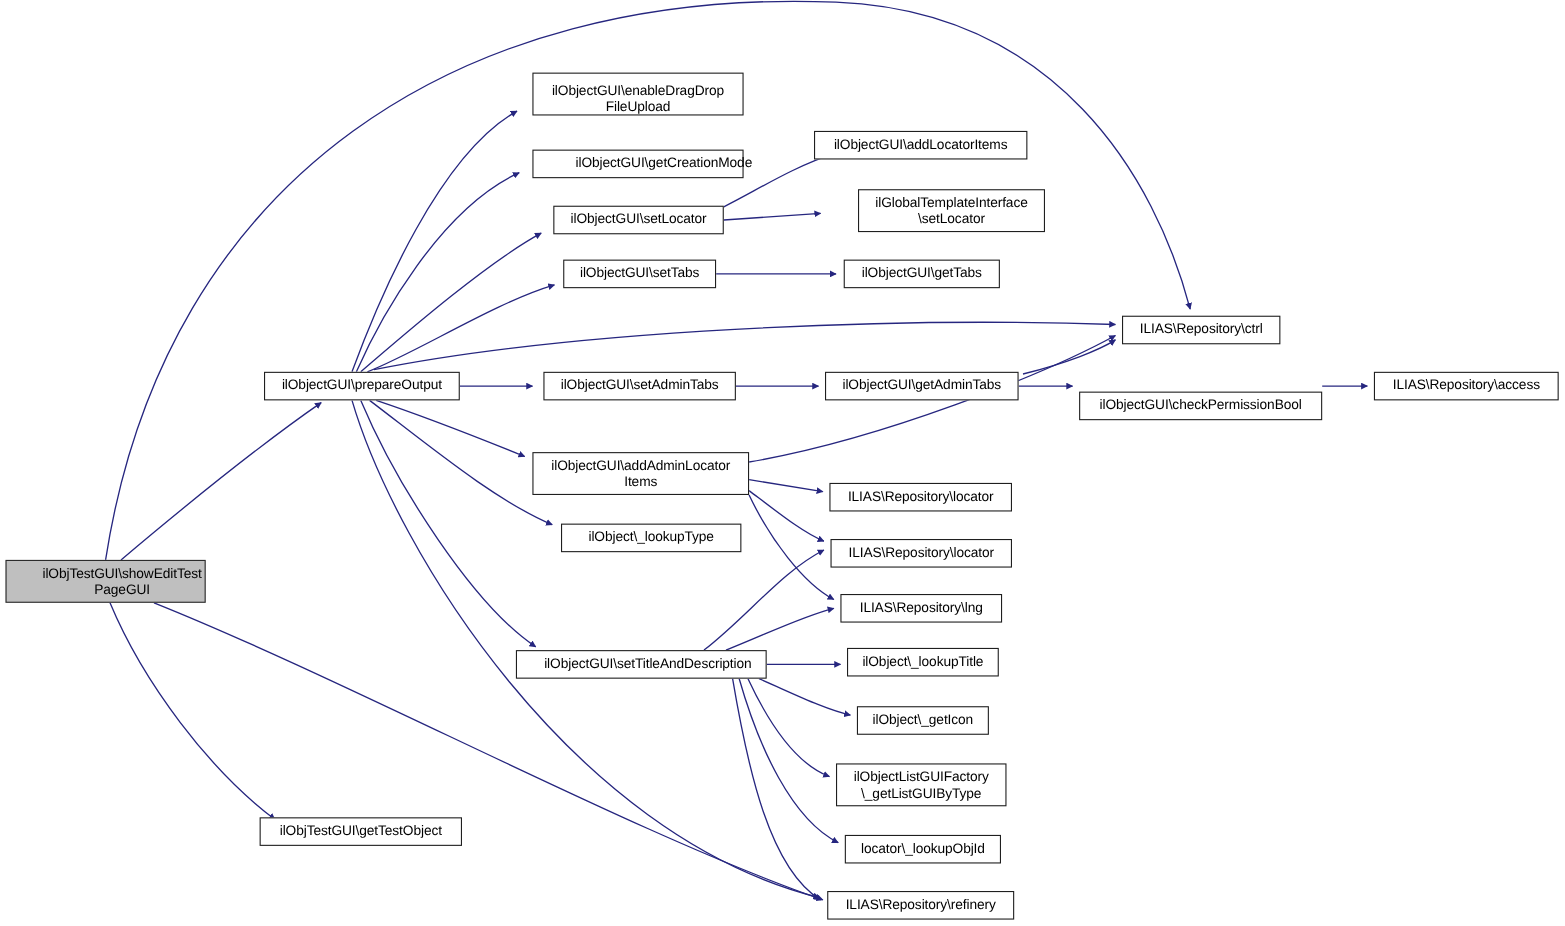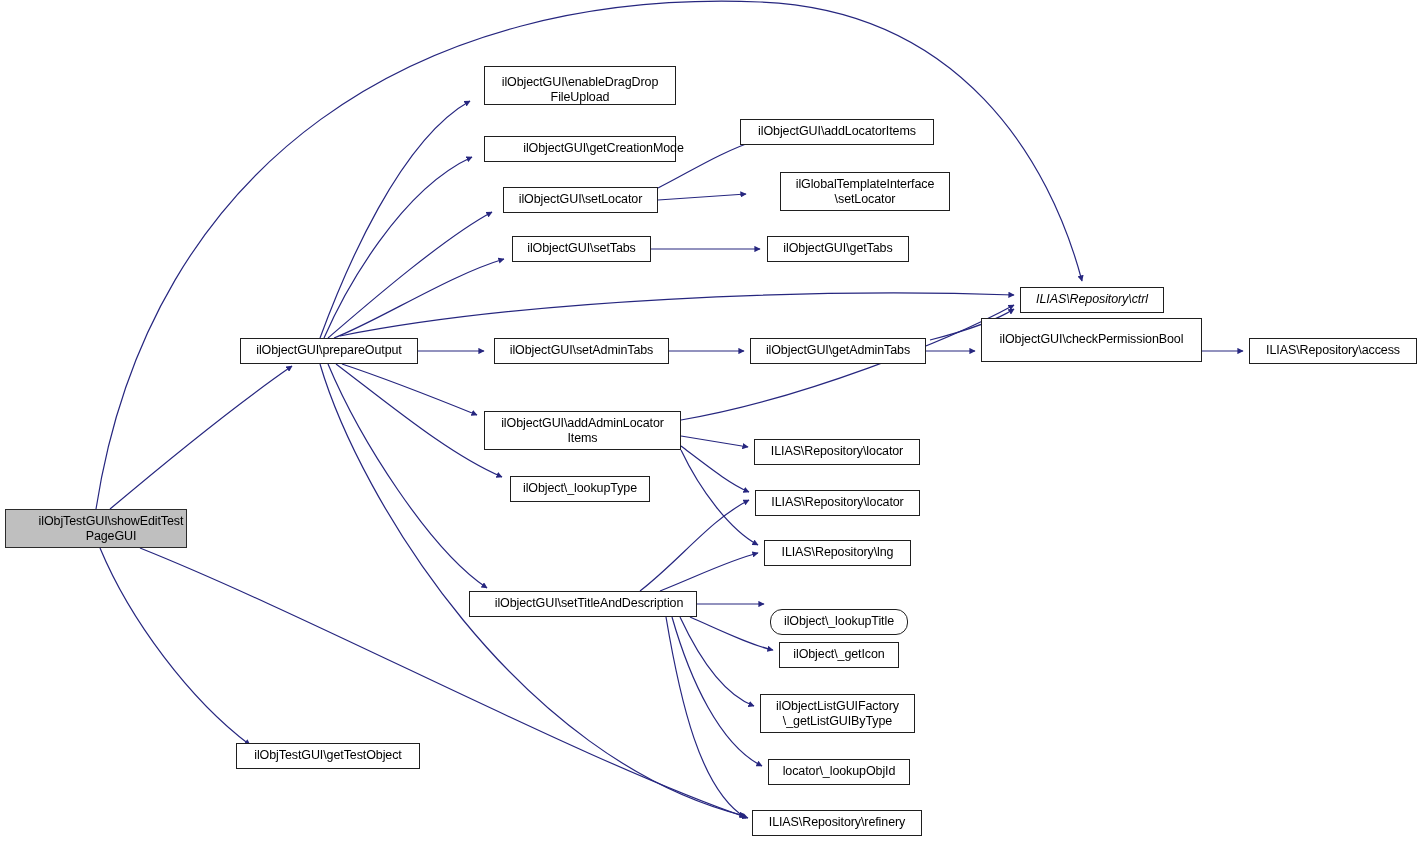--- a/index.html
+++ b/index.html
@@ -97,34 +97,34 @@
 PageGUI</span></div>
       <div class="node two-line" style="left: 484px; top: 66px; width: 192px; height: 39px; align-items: flex-end;"><span>ilObjectGUI\enableDragDrop
 FileUpload</span></div>
       <div class="node" style="left: 484px; top: 136px; width: 192px; height: 26px; padding-left: 47px;"><span>ilObjectGUI\getCreationMode</span></div>
       <div class="node" style="left: 503px; top: 187px; width: 155px; height: 26px;"><span>ilObjectGUI\setLocator</span></div>
       <div class="node" style="left: 512px; top: 236px; width: 139px; height: 26px;"><span>ilObjectGUI\setTabs</span></div>
       <div class="node" style="left: 740px; top: 119px; width: 194px; height: 26px;"><span>ilObjectGUI\addLocatorItems</span></div>
       <div class="node two-line" style="left: 752px; top: 172px; width: 170px; height: 39px; margin-left: 28px;"><span>ilGlobalTemplateInterface
 \setLocator</span></div>
       <div class="node" style="left: 767px; top: 236px; width: 142px; height: 26px;"><span>ilObjectGUI\getTabs</span></div>
-      <div class="node" style="left: 1020px; top: 287px; width: 144px; height: 26px; font-style: italic;"><span>ILIAS\Repository\ctrl</span></div>
+      <div class="node" style="left: 1020px; top: 287px; width: 144px; height: 26px;"><span>ILIAS\Repository\ctrl</span></div>
       <div class="node" style="left: 240px; top: 338px; width: 178px; height: 26px;"><span>ilObjectGUI\prepareOutput</span></div>
       <div class="node" style="left: 494px; top: 338px; width: 175px; height: 26px;"><span>ilObjectGUI\setAdminTabs</span></div>
       <div class="node" style="left: 750px; top: 338px; width: 176px; height: 26px;"><span>ilObjectGUI\getAdminTabs</span></div>
-      <div class="node" style="left: 981px; top: 318px; width: 221px; height: 44px;"><span>ilObjectGUI\checkPermissionBool</span></div>
+      <div class="node" style="left: 981px; top: 356px; width: 221px; height: 26px;"><span>ilObjectGUI\checkPermissionBool</span></div>
       <div class="node" style="left: 1249px; top: 338px; width: 168px; height: 26px;"><span>ILIAS\Repository\access</span></div>
       <div class="node two-line" style="left: 484px; top: 411px; width: 197px; height: 39px;"><span>ilObjectGUI\addAdminLocator
 Items</span></div>
       <div class="node" style="left: 754px; top: 439px; width: 166px; height: 26px;"><span>ILIAS\Repository\locator</span></div>
-      <div class="node" style="left: 510px; top: 476px; width: 140px; height: 26px;"><span>ilObject\_lookupType</span></div>
+      <div class="node" style="left: 510px; top: 476px; width: 164px; height: 26px;"><span>ilObject\_lookupType</span></div>
       <div class="node" style="left: 755px; top: 490px; width: 165px; height: 26px;"><span>ILIAS\Repository\locator</span></div>
       <div class="node" style="left: 764px; top: 540px; width: 147px; height: 26px;"><span>ILIAS\Repository\lng</span></div>
       <div class="node" style="left: 469px; top: 591px; width: 228px; height: 26px; padding-left: 12px;"><span>ilObjectGUI\setTitleAndDescription</span></div>
-      <div class="node" style="left: 770px; top: 609px; width: 138px; height: 26px; border-radius: 12px;"><span>ilObject\_lookupTitle</span></div>
+      <div class="node" style="left: 770px; top: 589px; width: 138px; height: 26px;"><span>ilObject\_lookupTitle</span></div>
       <div class="node" style="left: 779px; top: 642px; width: 120px; height: 26px; text-align: center;"><span>ilObject\_getIcon</span></div>
       <div class="node two-line" style="left: 760px; top: 694px; width: 155px; height: 39px;"><span>ilObjectListGUIFactory
 \_getListGUIByType</span></div>
       <div class="node" style="left: 768px; top: 759px; width: 142px; height: 26px;"><span>locator\_lookupObjId</span></div>
       <div class="node" style="left: 752px; top: 810px; width: 170px; height: 26px;"><span>ILIAS\Repository\refinery</span></div>
       <div class="node" style="left: 236px; top: 743px; width: 184px; height: 26px;"><span>ilObjTestGUI\getTestObject</span></div>
     </div>
 </div>
 
 </body></html>

